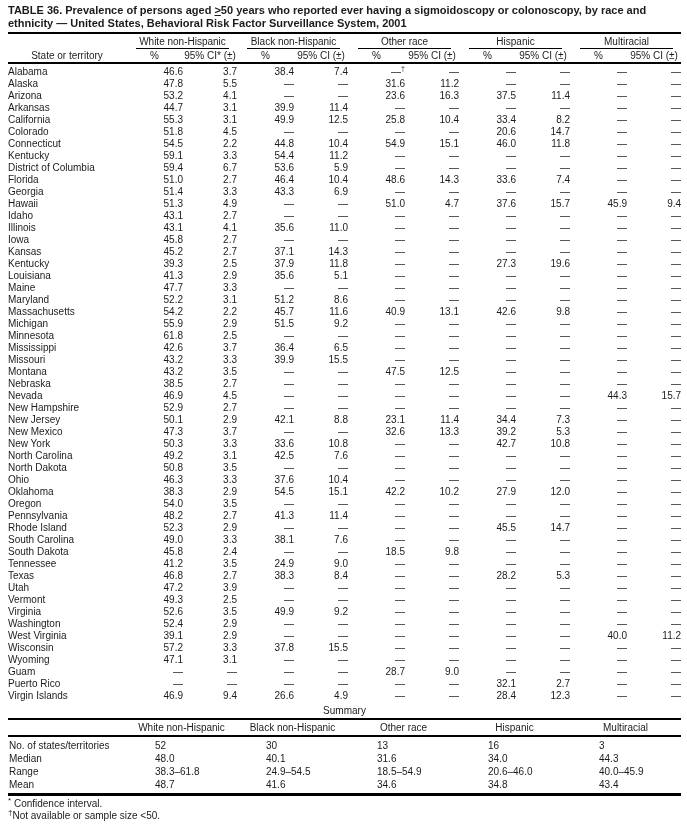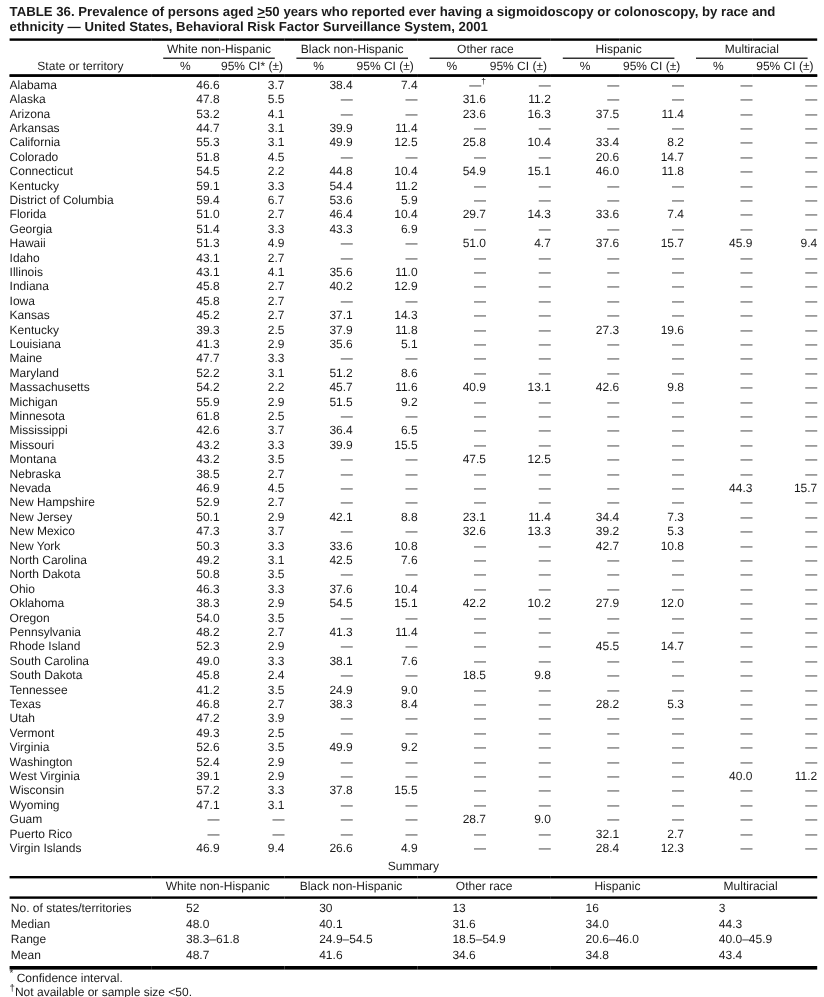--- a/index.html
+++ b/index.html
@@ -231,21 +231,21 @@
           <td class="ci">—</td>
           <td class="pct">—</td>
           <td class="ci">—</td>
         </tr>
         <tr>
           <td class="state">Florida</td>
           <td class="pct">51.0</td>
           <td class="ci">2.7</td>
           <td class="pct">46.4</td>
           <td class="ci">10.4</td>
-          <td class="pct">29.7</td>
+          <td class="pct">48.6</td>
           <td class="ci">14.3</td>
           <td class="pct">33.6</td>
           <td class="ci">7.4</td>
           <td class="pct">—</td>
           <td class="ci">—</td>
         </tr>
         <tr>
           <td class="state">Georgia</td>
           <td class="pct">51.4</td>
           <td class="ci">3.3</td>
@@ -283,33 +283,20 @@
           <td class="ci">—</td>
           <td class="pct">—</td>
           <td class="ci">—</td>
         </tr>
         <tr>
           <td class="state">Illinois</td>
           <td class="pct">43.1</td>
           <td class="ci">4.1</td>
           <td class="pct">35.6</td>
           <td class="ci">11.0</td>
-          <td class="pct">—</td>
-          <td class="ci">—</td>
-          <td class="pct">—</td>
-          <td class="ci">—</td>
-          <td class="pct">—</td>
-          <td class="ci">—</td>
-        </tr>
-        <tr>
-          <td class="state">Indiana</td>
-          <td class="pct">45.8</td>
-          <td class="ci">2.7</td>
-          <td class="pct">40.2</td>
-          <td class="ci">12.9</td>
           <td class="pct">—</td>
           <td class="ci">—</td>
           <td class="pct">—</td>
           <td class="ci">—</td>
           <td class="pct">—</td>
           <td class="ci">—</td>
         </tr>
         <tr>
           <td class="state">Iowa</td>
           <td class="pct">45.8</td>

